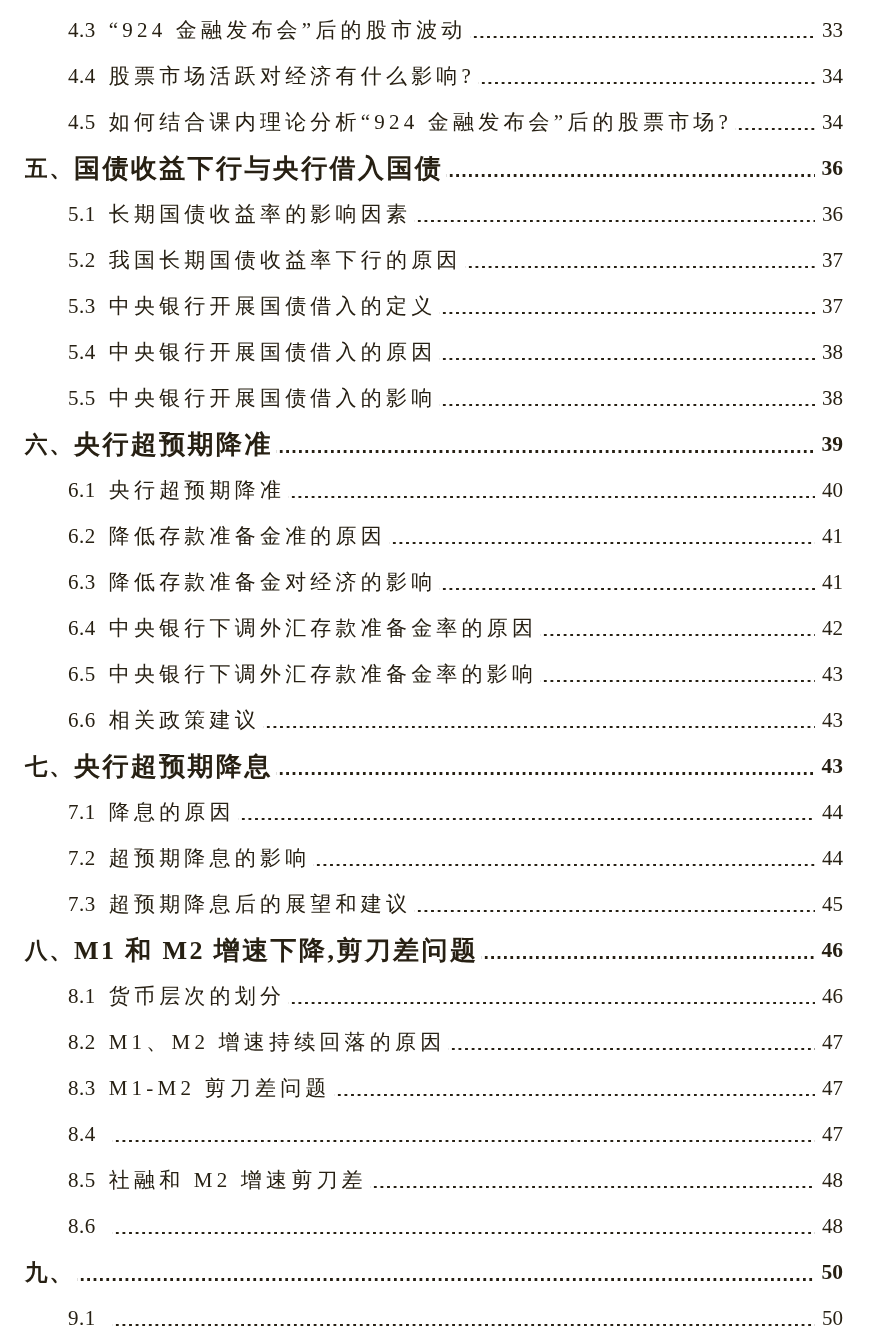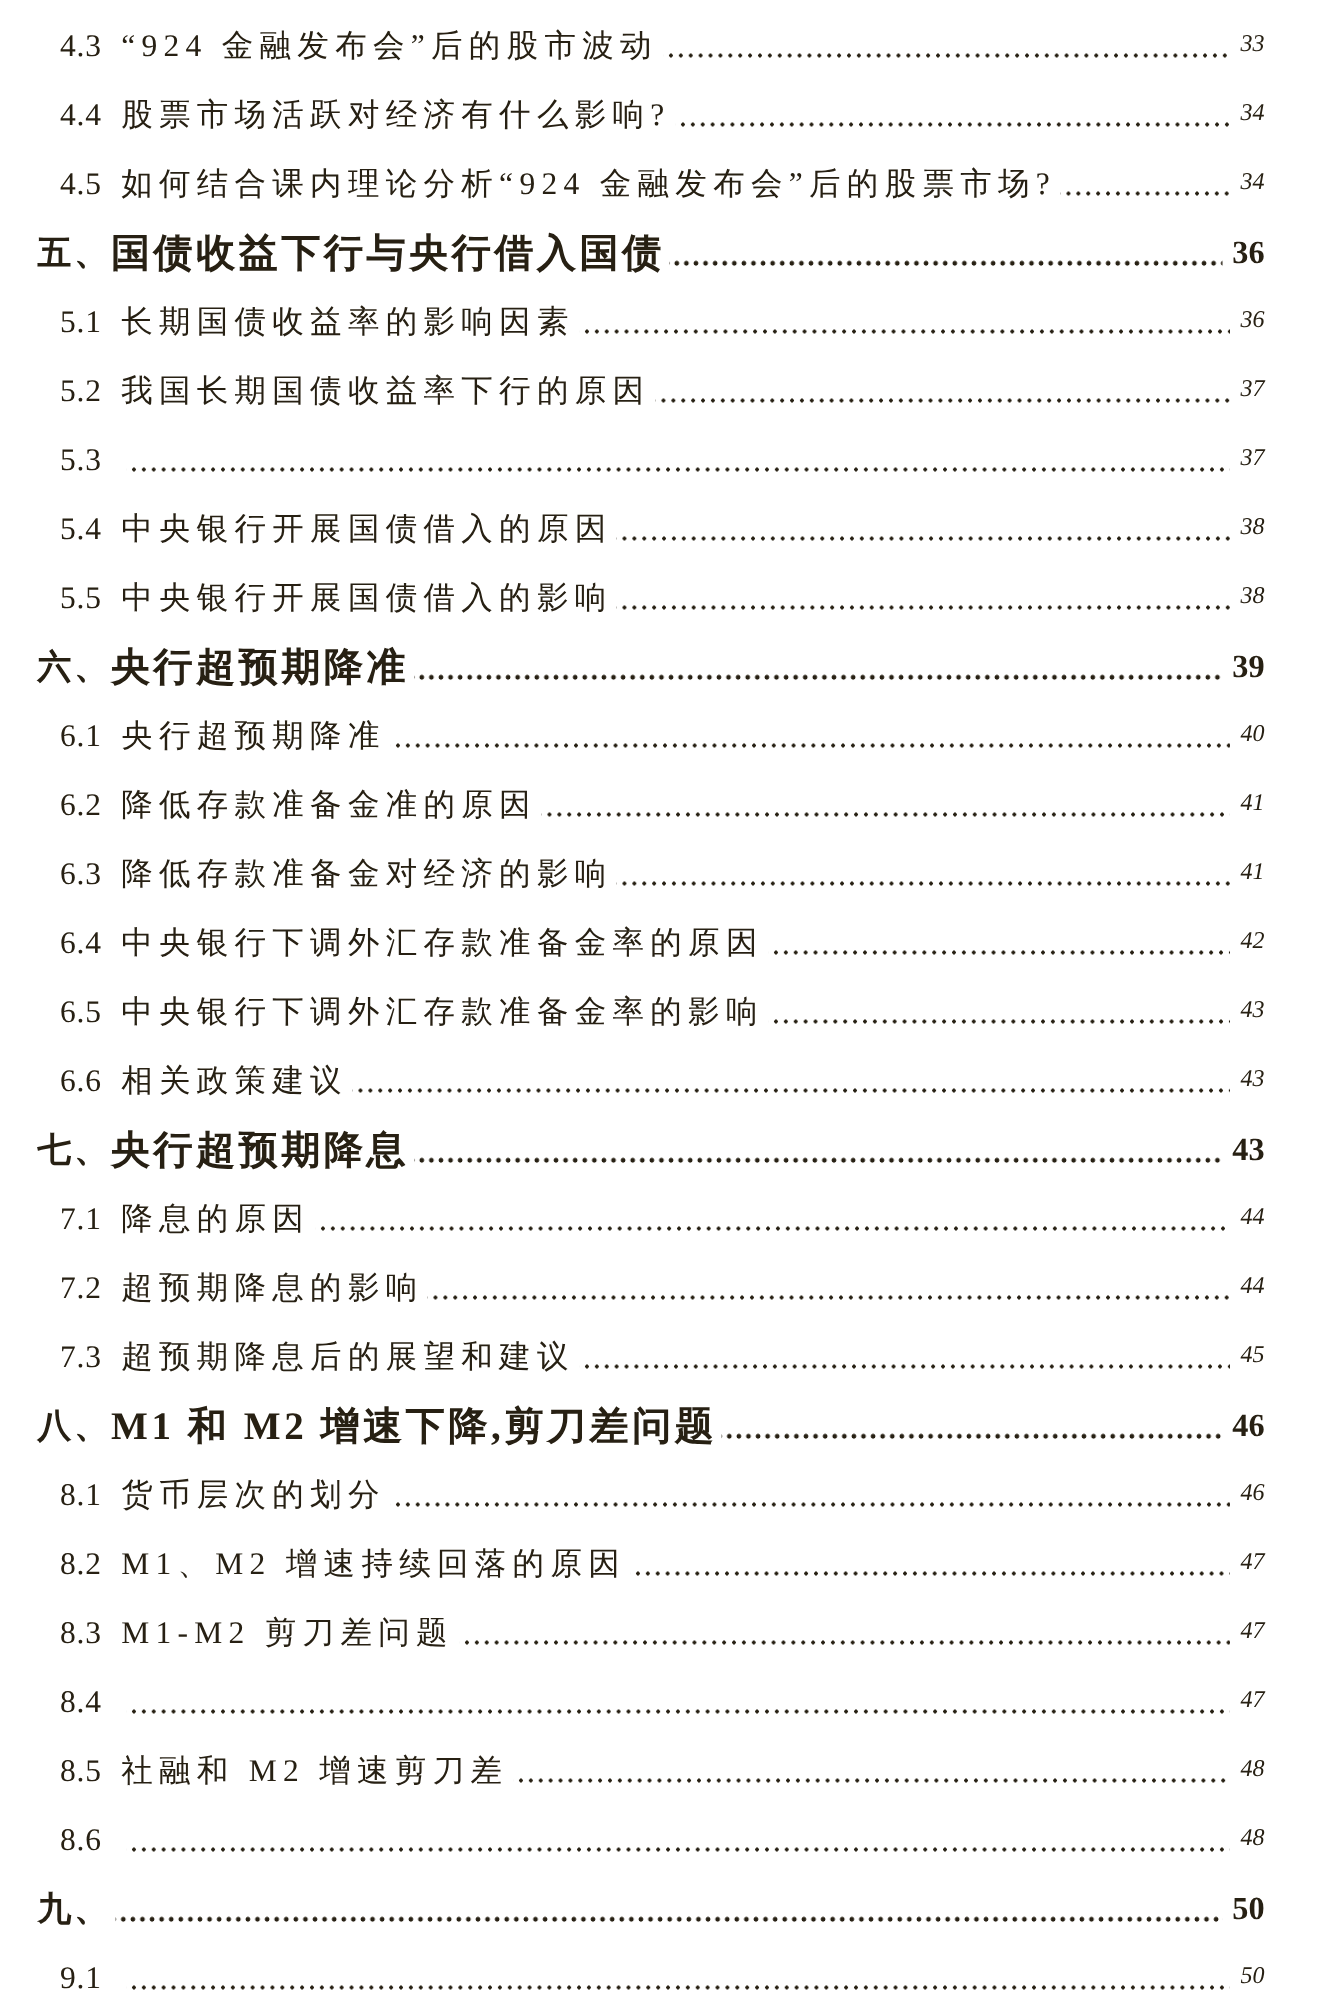--- a/index.html
+++ b/index.html
@@ -30,24 +30,24 @@
   .toc-row .no{
     flex:0 0 auto;
     white-space:pre;
   }
   .toc-row .title{
     flex:0 0 auto;
     white-space:nowrap;
     font-family:Liberation Serif, serif;
   }
   
-  .lvl2{padding-left:40px;font-weight:400;}
+  .lvl2{padding-left:68px;font-weight:400;}
   .lvl2 .no{font-size:21px;margin-right:13px;letter-spacing:0.5px;}
   .lvl2 .title{font-size:21px;letter-spacing:4.2px;}
-  .lvl2 .pagenum{font-size:16px;font-style:italic;}
+  .lvl2 .pagenum{font-size:21px;}
   
   .lvl1{padding-left:25px;font-weight:700;}
   .lvl1 .no{font-size:22.5px;letter-spacing:2px;}
   .lvl1 .title{font-size:26px;letter-spacing:2.4px;}
   .lvl1 .pagenum{font-size:21.5px;}
   
   .leader{
     flex:1 1 auto;
     min-width:34px;
     height:100%;
@@ -109,20 +109,21 @@
 
   <div class="toc-row lvl2">
     <span class="no">5.2</span>
     <span class="title">我国长期国债收益率下行的原因</span>
     <span class="leader"></span>
     <span class="pagenum">37</span>
   </div>
 
   <div class="toc-row lvl2">
     <span class="no">5.3</span>
+    <span class="title">中央银行开展国债借入的定义</span>
     <span class="leader"></span>
     <span class="pagenum">37</span>
   </div>
 
   <div class="toc-row lvl2">
     <span class="no">5.4</span>
     <span class="title">中央银行开展国债借入的原因</span>
     <span class="leader"></span>
     <span class="pagenum">38</span>
   </div>

